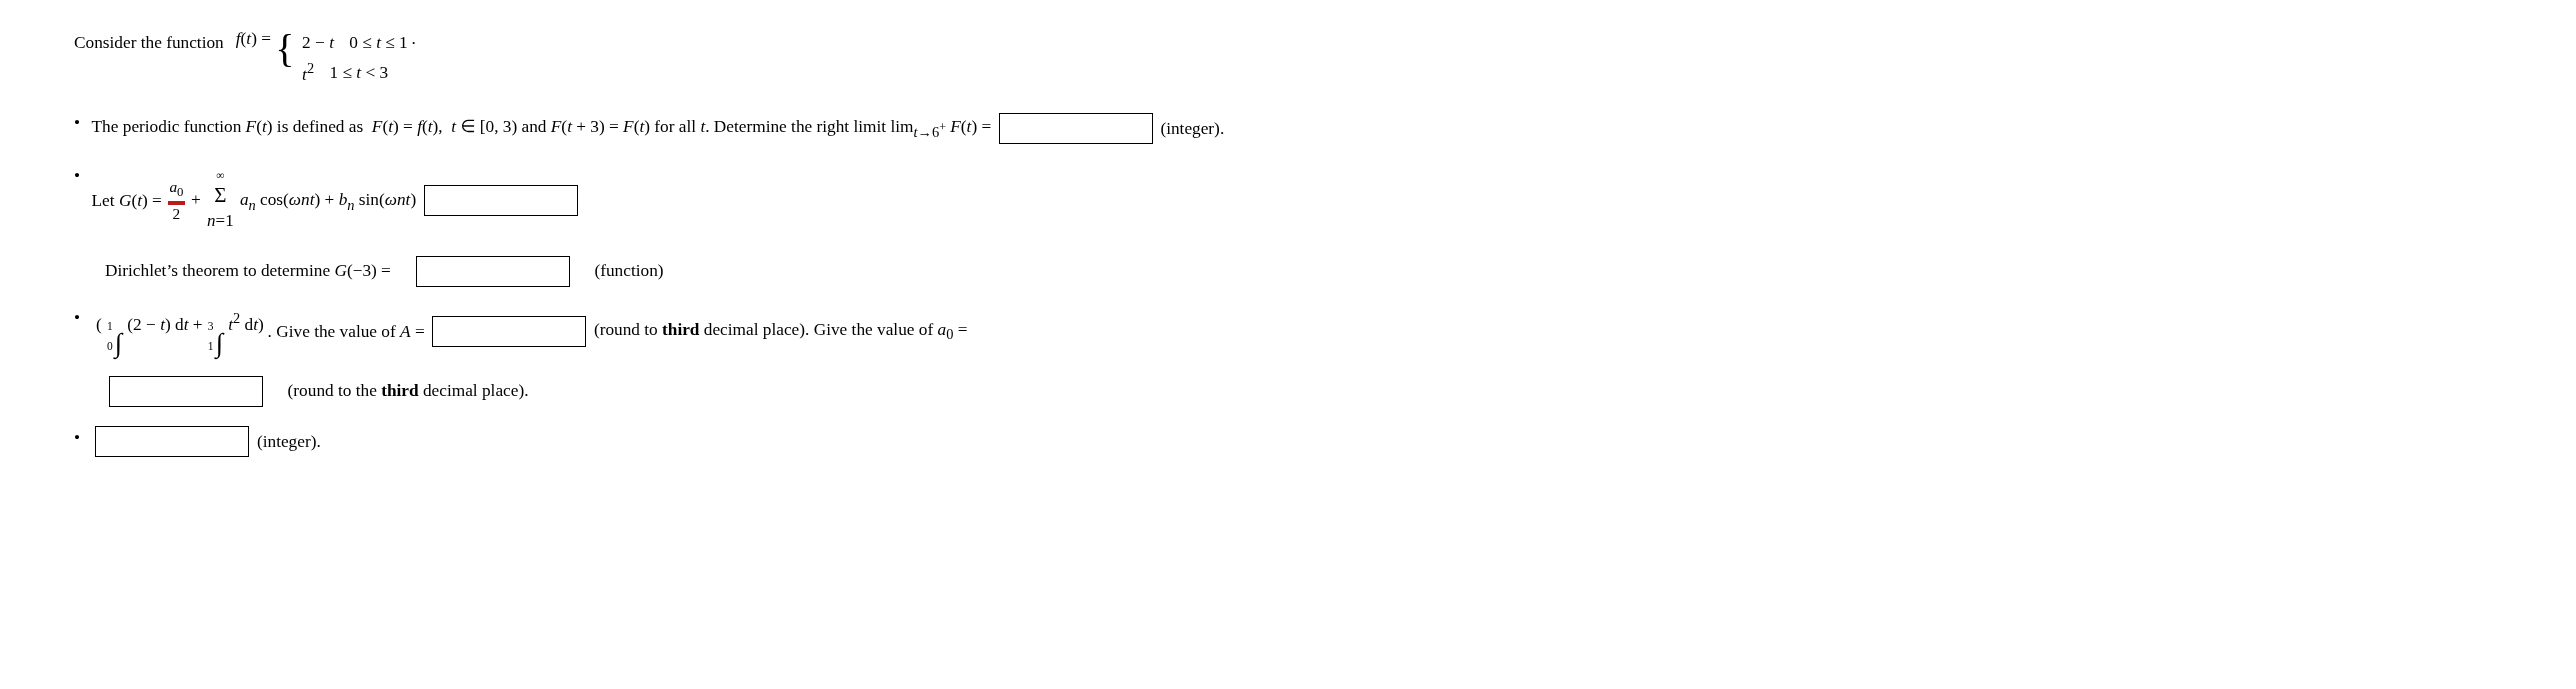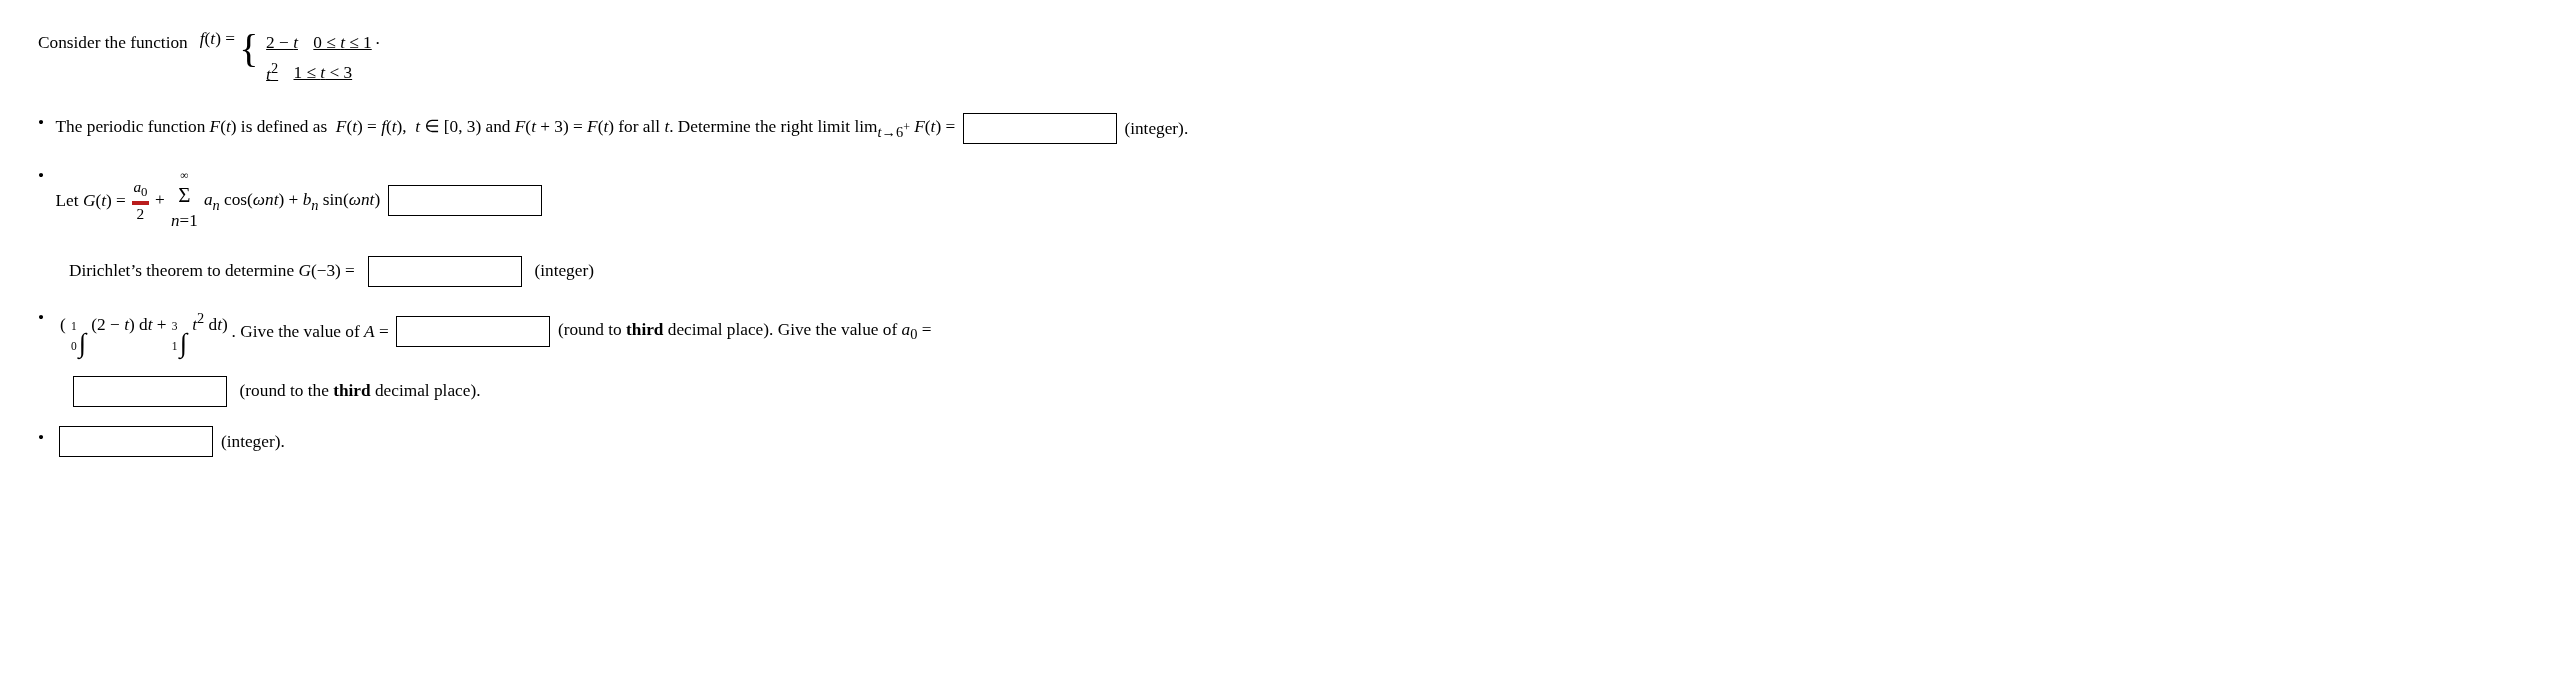--- a/index.html
+++ b/index.html
@@ -13,41 +13,41 @@
       font-family: 'Times New Roman', Times, serif;
       font-size: 17.3px;
       color: #000000;
       padding: 29px 38px;
       width: 2576px;
       min-height: 690px;
     }
 
     .page-content {
       max-width: 2497px;
+      margin-left: 36px;
     }
 
     .problem-intro {
       display: flex;
       align-items: flex-start;
       margin-bottom: 23px;
       font-size: 17.3px;
     }
 
     .intro-text {
       white-space: nowrap;
       margin-right: 7.7px;
       padding-top: 3.8px;
     }
 
     .piecewise {
       display: inline-flex;
       flex-direction: column;
       margin: 0 3.8px;
       font-size: 17.3px;
-      text-decoration: underline;
     }
 
     .piecewise-brace {
       font-size: 40px;
       line-height: 1;
       margin-right: 3.8px;
     }
 
     .piecewise-row {
       display: flex;
@@ -83,21 +83,21 @@
       min-width: 154px;
       height: 31px;
       vertical-align: middle;
       margin: 0 3.8px;
     }
 
     .dirichlet-section {
       margin-left: 31px;
       display: flex;
       align-items: center;
-      gap: 9px;
+      gap: 21px;
       margin-bottom: 19px;
     }
 
     .bold-text {
       font-weight: bold;
     }
 
     .fraction {
       display: inline-flex;
       flex-direction: column;
@@ -218,21 +218,21 @@
         </span>
         <i>a</i><sub><i>n</i></sub> cos(<i>ωnt</i>) + <i>b</i><sub><i>n</i></sub> sin(<i>ωnt</i>)
       </span>
       <span class="answer-box"></span>
     </div>
   </div>
 
   <div class="dirichlet-section">
     <span>Dirichlet’s theorem to determine <i>G</i>(−3) =</span>
     <span class="answer-box"></span>
-    <span>(integer)</span>
+    <span>(function)</span>
   </div>
 
   <div class="bullet-section">
     <span class="bullet">•</span>
     <div class="bullet-content">
       <span>
         &nbsp;(
         <span class="integral-notation">
           <span class="int-limits">
               <span class="int-sup">1</span>

